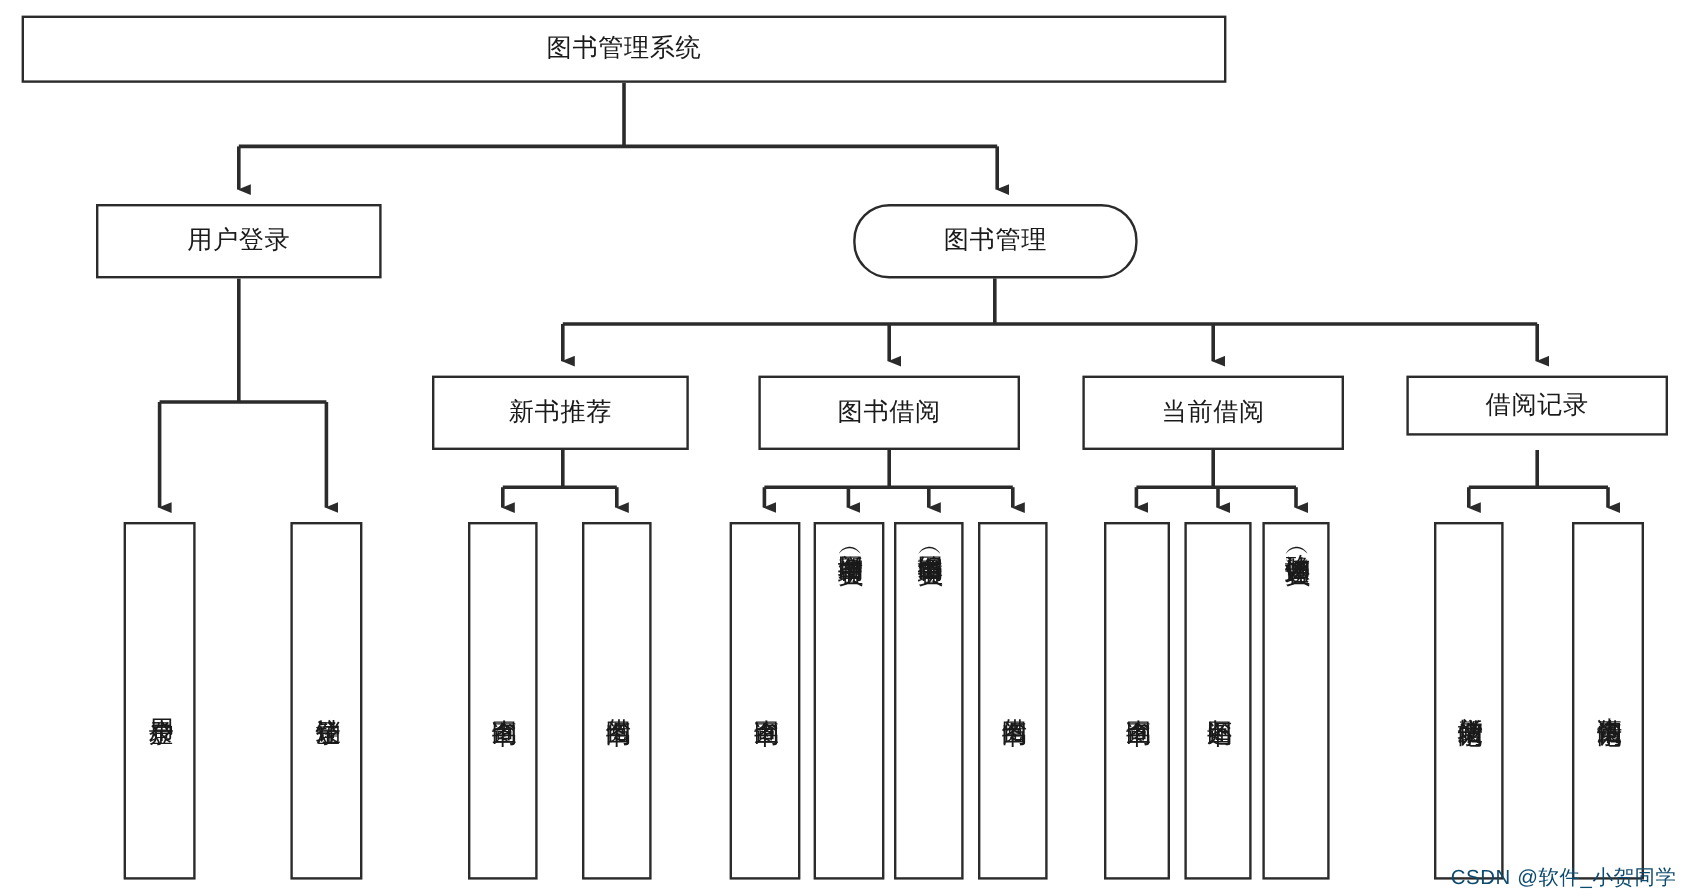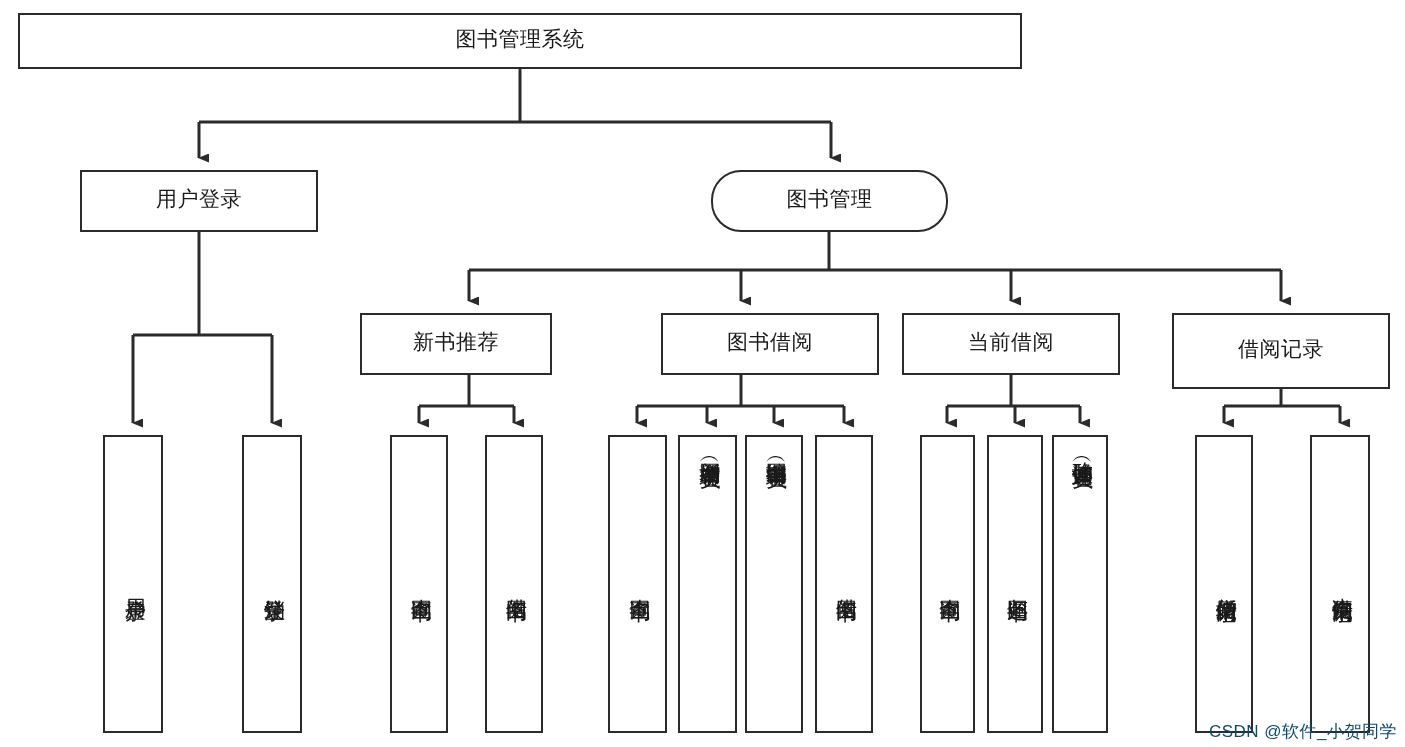--- a/index.html
+++ b/index.html
@@ -34,21 +34,20 @@
     align-items: center;
     justify-content: center;
     text-align: center;
     color: #1a1a1a;
   }
   .node .label {
     font-size: 21px;
     line-height: 1.25;
     letter-spacing: 0.5px;
     white-space: nowrap;
-    font-family: Liberation Mono, monospace;
   }
   .node.vertical .label {
     writing-mode: vertical-rl;
     text-orientation: upright;
     font-size: 21px;
     line-height: 1.18;
     letter-spacing: 1px;
     white-space: nowrap;
   }
   .node.vertical {
@@ -131,33 +130,33 @@
   </div>
 
   <div class="node" style="left:80px; top:170px; width:238px; height:62px;">
     <span class="label">用户登录</span>
   </div>
 
   <div class="node" style="left:711px; top:170px; width:237px; height:62px;border-radius:30px;">
     <span class="label">图书管理</span>
   </div>
 
-  <div class="node" style="left:360px; top:313px; width:192px; height:62px;">
+  <div class="node" style="left:360px; top:313px; width:214px; height:62px;">
     <span class="label">新书推荐</span>
   </div>
 
-  <div class="node" style="left:632px; top:313px; width:218px; height:62px;margin-left:29px;">
+  <div class="node" style="left:632px; top:313px; width:218px; height:62px;">
     <span class="label">图书借阅</span>
   </div>
 
   <div class="node" style="left:902px; top:313px; width:218px; height:62px;align-items:center;">
     <span class="label">当前借阅</span>
   </div>
 
-  <div class="node" style="left:1172px; top:313px; width:218px; height:76px;">
+  <div class="node" style="left:1172px; top:313px; width:218px; height:50px;">
     <span class="label">借阅记录</span>
   </div>
 
   <div class="node vertical centered" style="left:103px; top:435px; width:60px; height:298px;">
     <span class="label">用户登录</span>
   </div>
 
   <div class="node vertical centered" style="left:242px; top:435px; width:60px; height:298px;">
     <span class="label">注销登录</span>
   </div>

